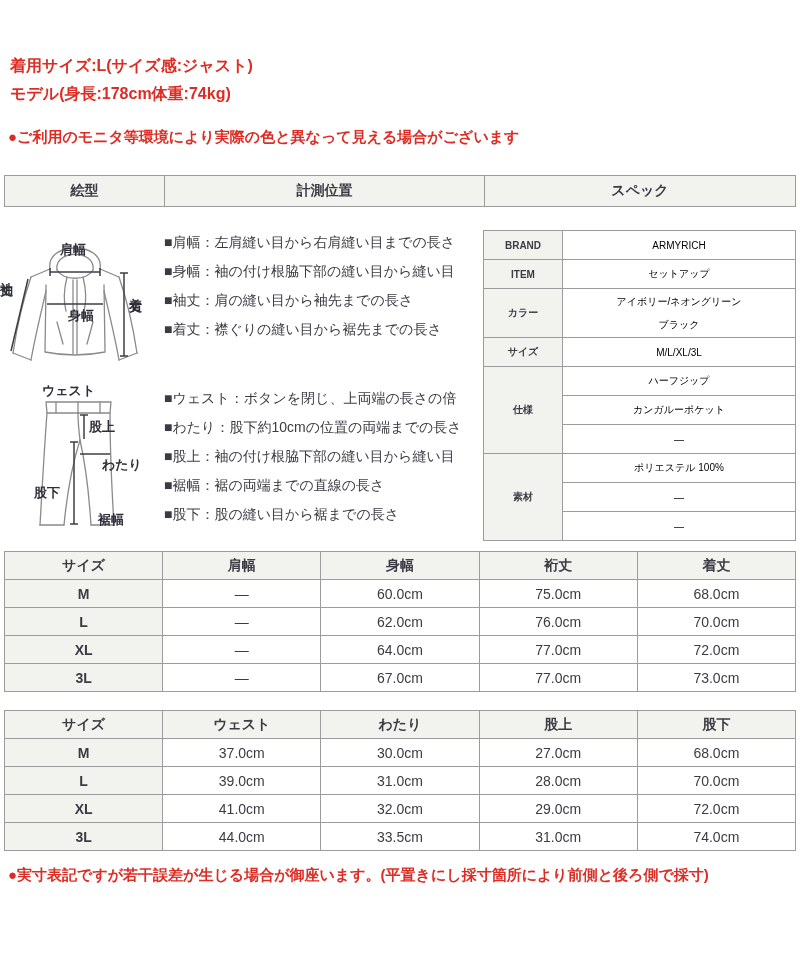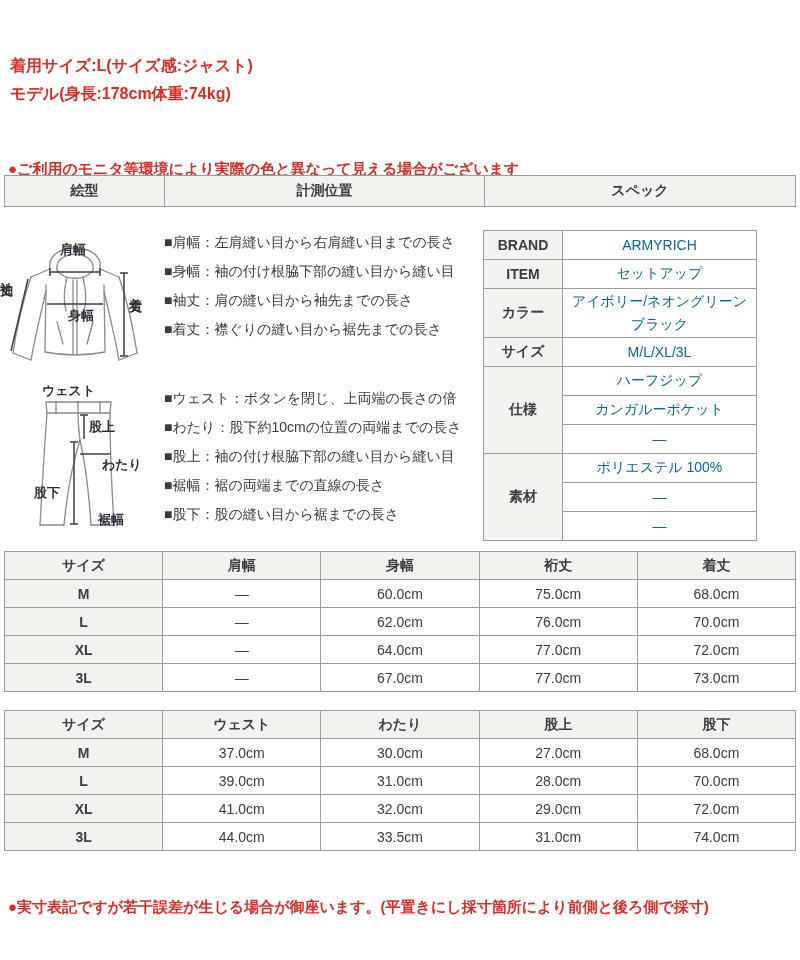--- a/index.html
+++ b/index.html
@@ -1,43 +1,43 @@
 <!DOCTYPE html>
 <html><head>
 <meta charset="utf-8">
 <style>
   html,body{margin:0;padding:0;background:#ffffff;}
   body{width:800px;height:960px;font-family:"Liberation Sans","DejaVu Sans",sans-serif;color:#3b3b44;}
   .page{position:relative;width:800px;height:960px;background:#fff;overflow:hidden;padding-left:44px;}
 
   .top-info{position:absolute;left:10px;top:52px;font-size:16px;font-weight:600;color:#dd2c23;line-height:28px;}
-  .rednote{position:absolute;left:8px;color:#dd2c23;font-size:15px;font-weight:600;white-space:nowrap;margin-top:32px;}
+  .rednote{position:absolute;left:8px;color:#dd2c23;font-size:15px;font-weight:600;white-space:nowrap;}
   .note1{top:128px;}
   .note2{top:866px;}
 
   table{border-collapse:collapse;table-layout:fixed;}
   .hdr-table{position:absolute;left:4px;top:175px;width:792px;}
   .hdr-table th{border:1px solid #9c9c9c;background:#f2f2ef;font-size:14px;font-weight:700;height:28px;color:#3b3b44;}
   .hdr-c1{width:157px}.hdr-c2{width:317px}
 
   .content{position:absolute;left:0;top:225px;width:800px;height:320px;}
   .illus{position:absolute;width:160px;height:155px;}
   #illus-jacket{left:0;top:0;}
   #illus-pants{left:0;top:157px;}
   .illus svg{position:absolute;left:0;top:0;}
   .lbl{position:absolute;font-size:13px;font-weight:700;color:#2e2e38;line-height:1;white-space:nowrap;}
   .vert{writing-mode:vertical-rl;letter-spacing:2px;}
 
   .bullets{position:absolute;left:164px;width:322px;font-size:14px;line-height:29px;white-space:nowrap;color:#3b3b44;}
   .bullets-top{top:3px;}
   .bullets-bottom{top:159px;}
 
-  .spec-table{position:absolute;left:483px;top:5px;width:274px;font-size:14px;}
+  .spec-table{position:absolute;left:483px;top:5px;width:313px;font-size:10px;}
   .spec-table th{width:76px;background:#f2f2ef;border:1px solid #9c9c9c;font-weight:700;color:#3b3b44;}
-  .spec-table td{border:1px solid #9c9c9c;text-align:center;height:26px;background:#fff;color:#0369a1;}
+  .spec-table td{border:1px solid #9c9c9c;text-align:center;height:26px;background:#fff;color:#000000;}
   .spec-table .two-line div{line-height:23px;}
 
   .size-table{position:absolute;left:4px;width:792px;font-size:14px;}
   #tops-table{top:551px;}
   #pants-table{top:710px;}
   .size-table th{background:#f2f2ef;border:1px solid #9c9c9c;font-weight:700;height:25px;color:#3b3b44;}
   .size-table td{border:1px solid #9c9c9c;text-align:center;height:25px;background:#fff;}
   .size-table td.size-col{background:#f2f2ef;font-weight:700;}
 </style>
 </head>

